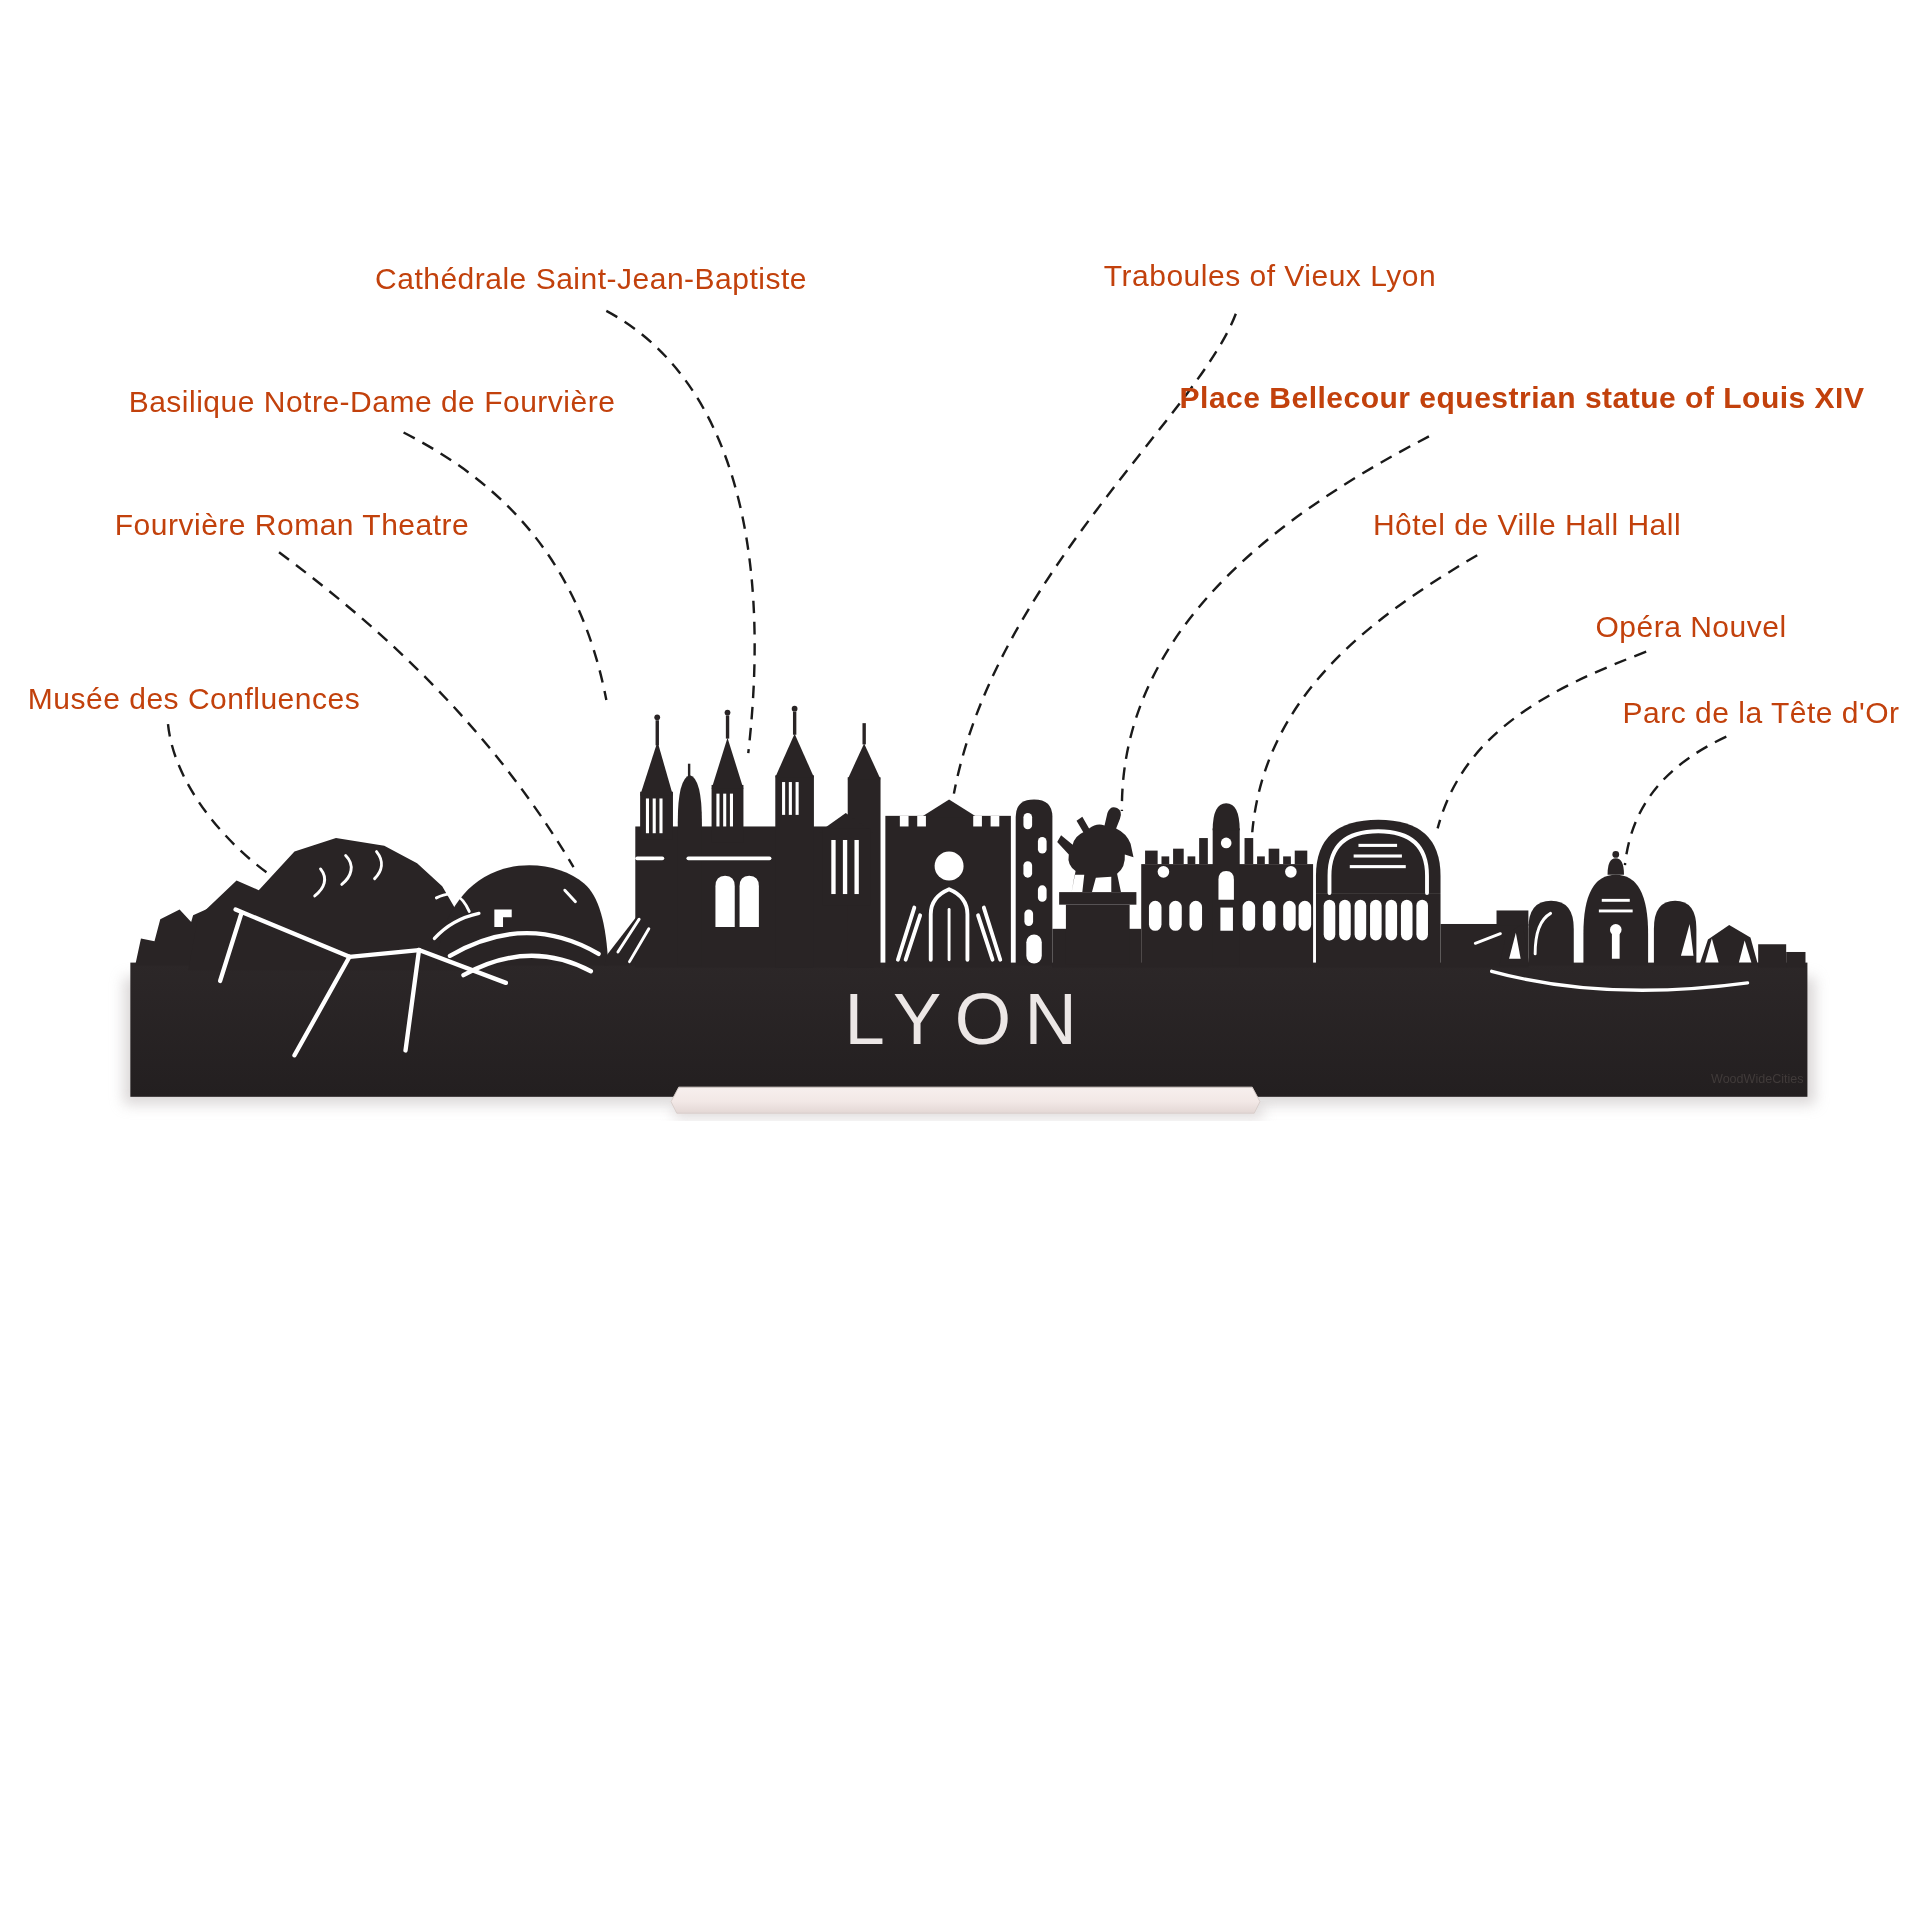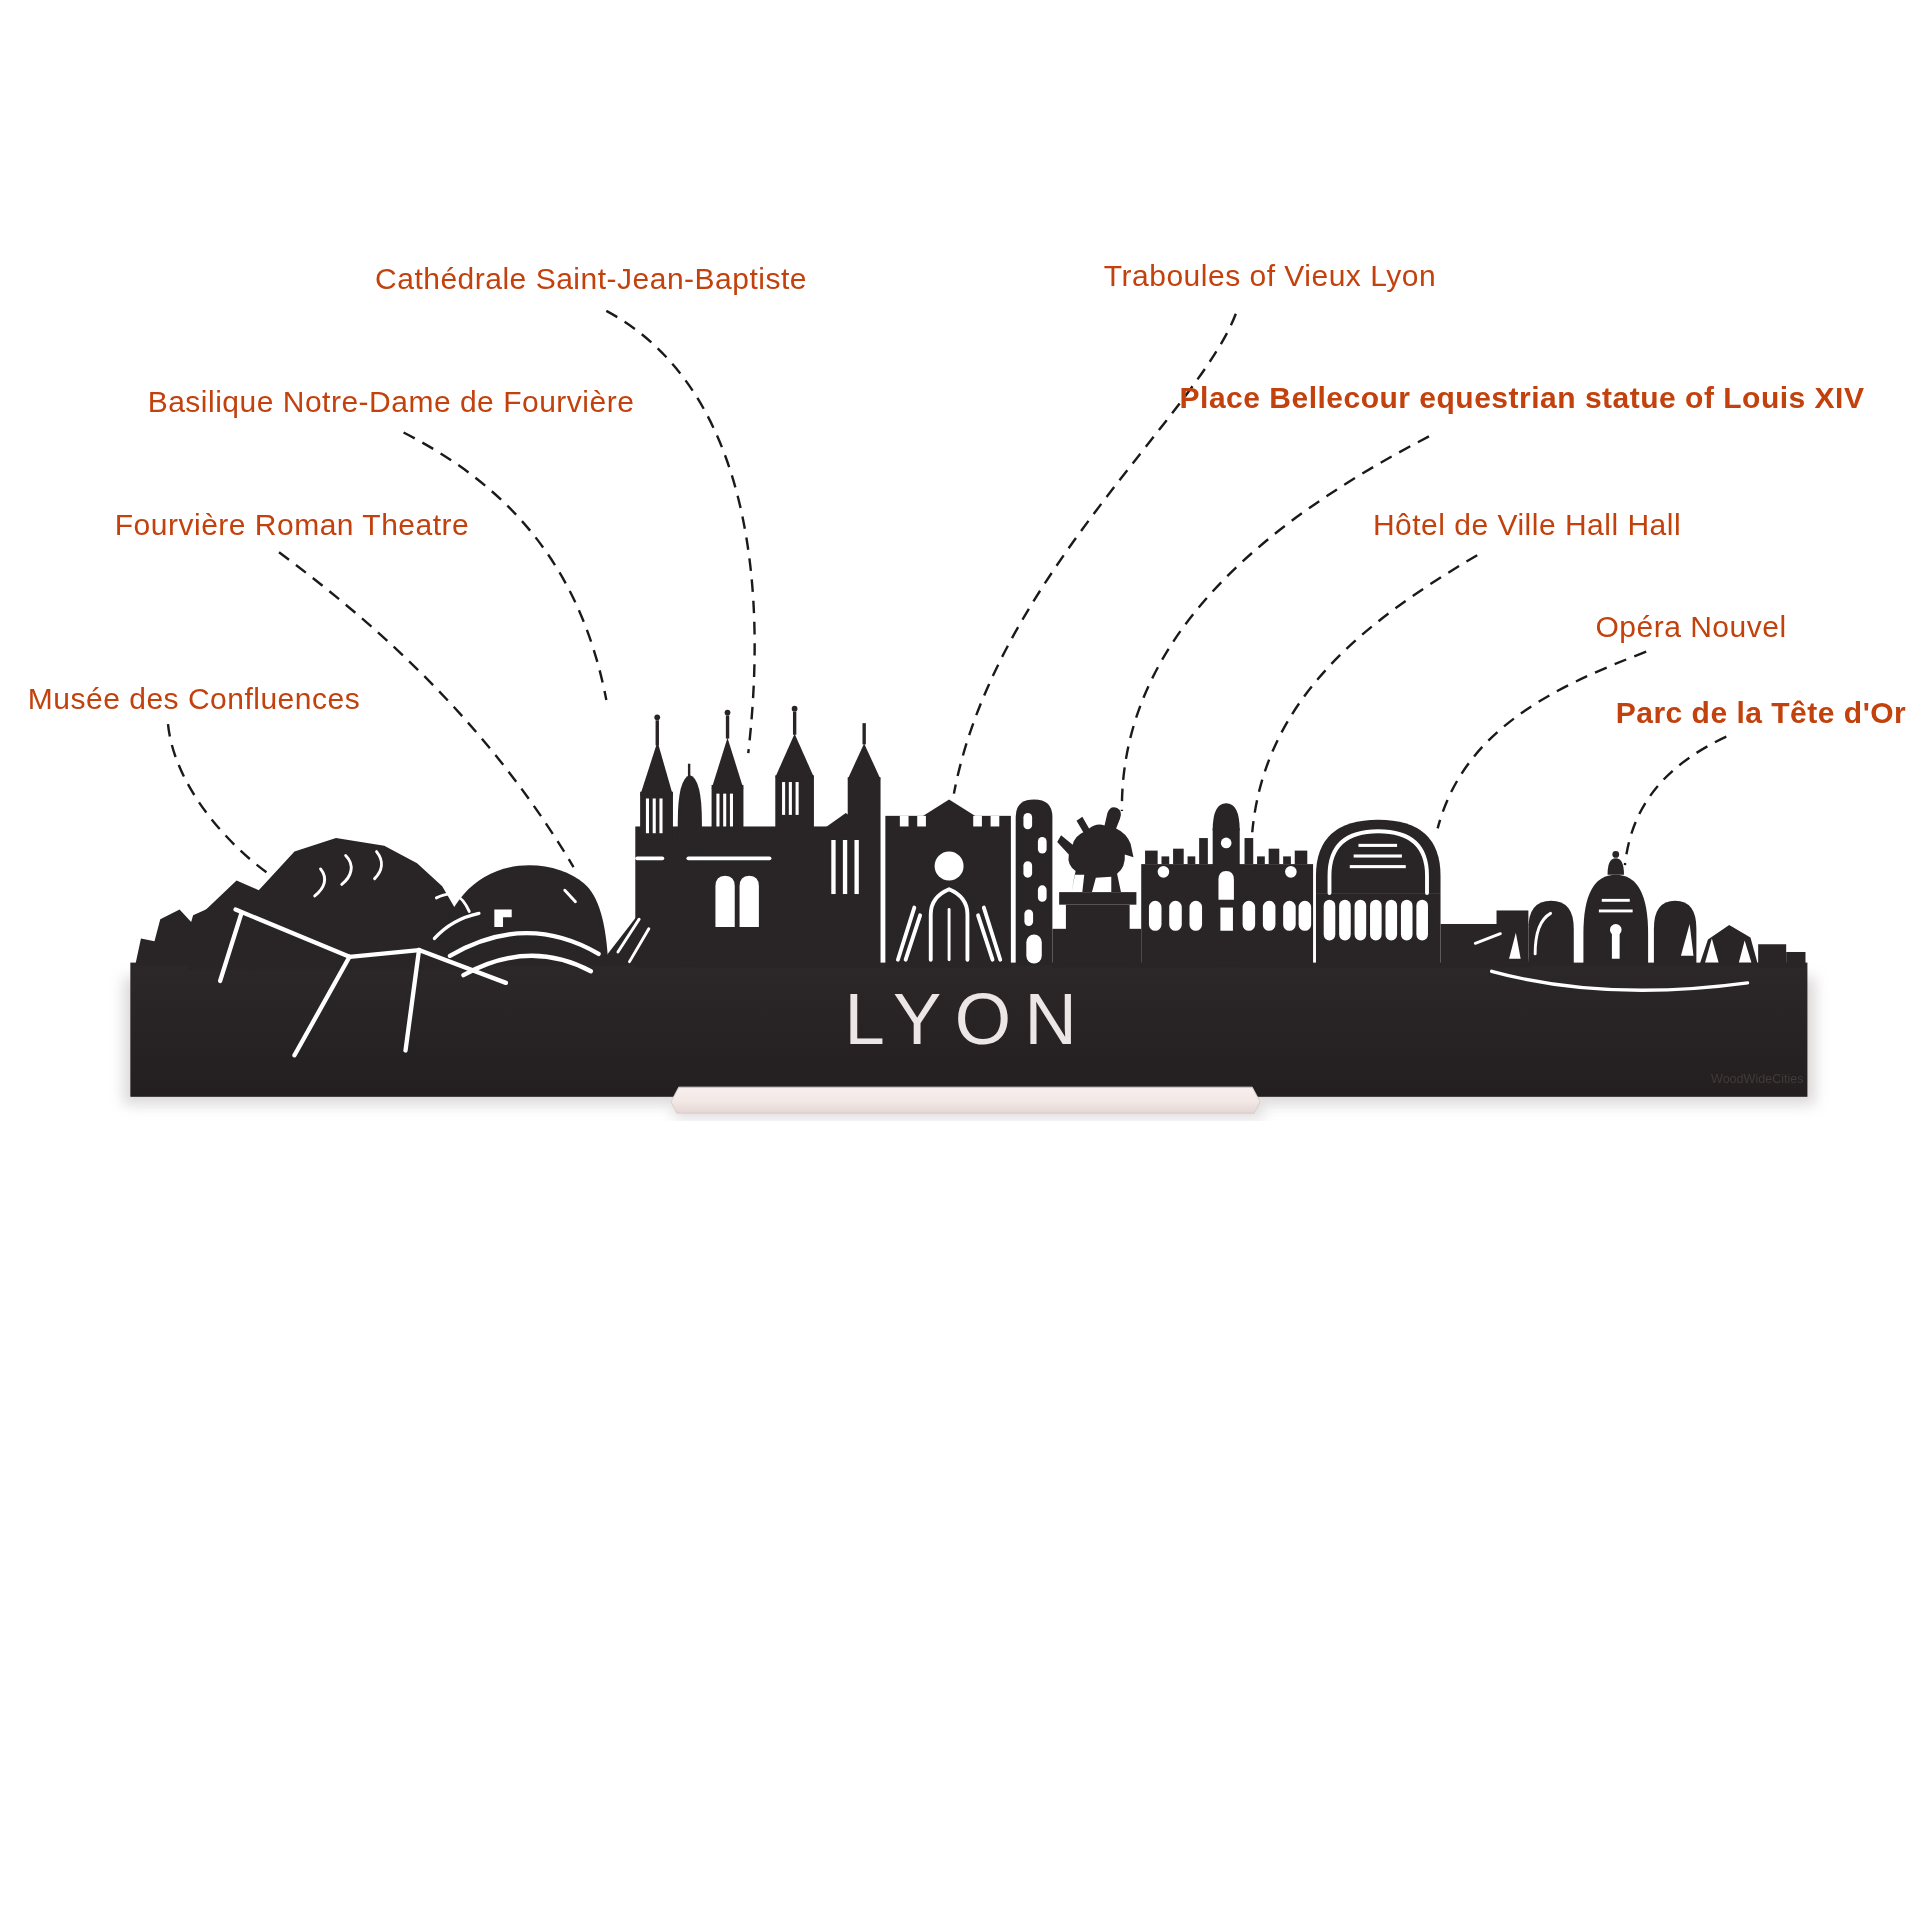--- a/index.html
+++ b/index.html
@@ -257,22 +257,22 @@
     <text x="1002" y="1081" text-anchor="middle" font-family="Liberation Sans, sans-serif" font-size="75" font-weight="400" letter-spacing="14" fill="#ece7e6">LYON</text>
 
     <text x="1868" y="1122" text-anchor="end" font-family="Liberation Sans, sans-serif" font-size="13" fill="#413b3a">WoodWideCities</text>
 
     <polygon points="703,1126 1297,1126 1305,1141 1299,1153 701,1153 695,1141" fill="url(#standGrad)" stroke="#d9cecb" stroke-width="1"></polygon>
   </svg>
 
   <div id="labels">
       <div class="landmark-label" style="left: 591px; top: 278px;">Cathédrale Saint-Jean-Baptiste</div>
       <div class="landmark-label" style="left: 1270px; top: 275px; text-align: right;">Traboules of Vieux Lyon</div>
-      <div class="landmark-label" style="left: 391px; top: 401px;">Basilique Notre-Dame de Fourvière</div>
+      <div class="landmark-label" style="left: 372px; top: 401px;">Basilique Notre-Dame de Fourvière</div>
       <div class="landmark-label" style="left: 1522px; top: 397px; font-weight: bold;">Place Bellecour equestrian statue of Louis XIV</div>
       <div class="landmark-label" style="left: 261px; top: 524px; margin-left: 31px;">Fourvière Roman Theatre</div>
       <div class="landmark-label" style="left: 1527px; top: 524px;">Hôtel de Ville Hall Hall</div>
       <div class="landmark-label" style="left: 1691px; top: 626px;">Opéra Nouvel</div>
       <div class="landmark-label" style="left: 194px; top: 698px;">Musée des Confluences</div>
-      <div class="landmark-label" style="left: 1761px; top: 712px; font-weight: bold;">Parc de la Tête d'Or</div>
+      <div class="landmark-label" style="left: 1761px; top: 712px;">Parc de la Tête d'Or</div>
     </div>
 </div>
 
 
 </body></html>

